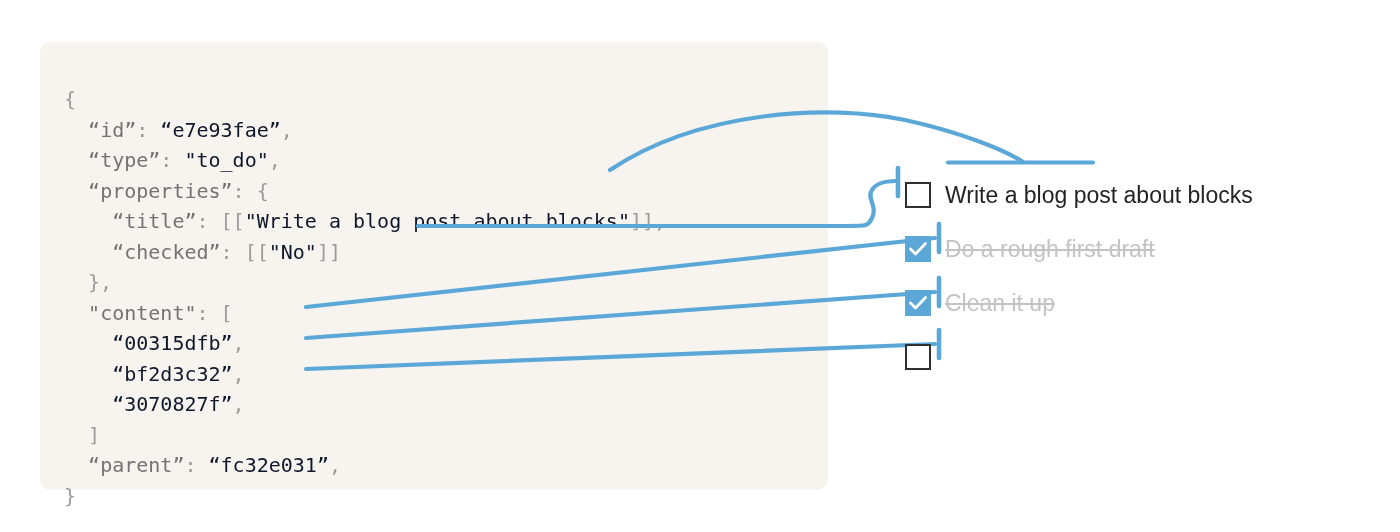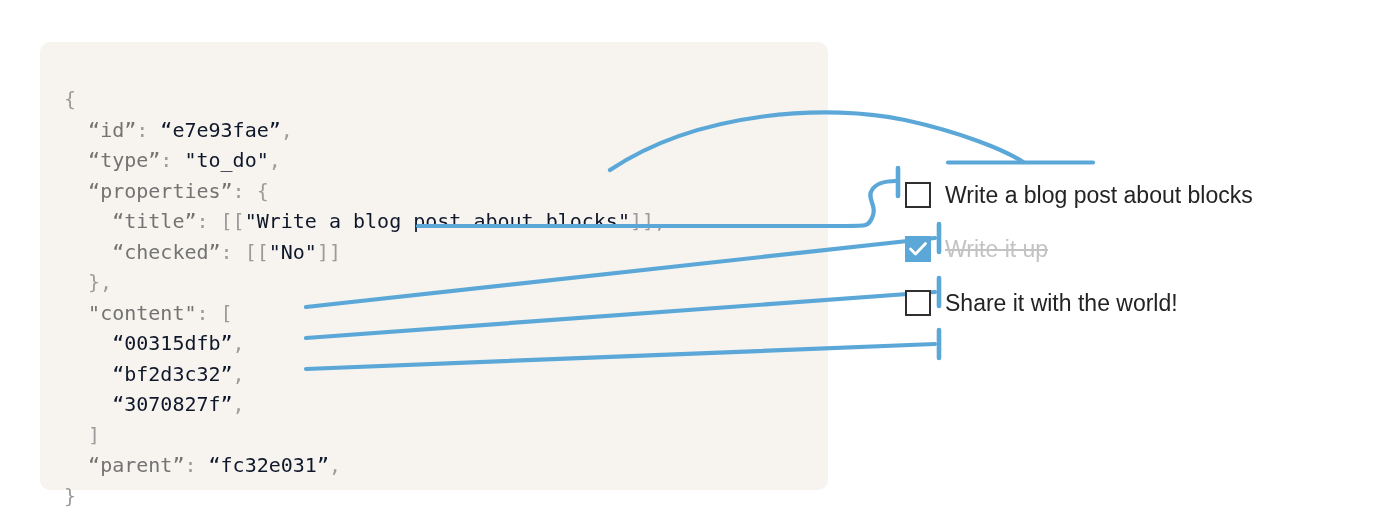--- a/index.html
+++ b/index.html
@@ -138,21 +138,28 @@
       <div class="check-row">
         <div class="cb unchecked"></div>
         <span class="row-label">Write a blog post about blocks</span>
       </div>
       <div class="check-row">
         <div class="cb checked">
           <svg width="20" height="18" viewBox="0 0 20 18" xmlns="http://www.w3.org/2000/svg">
             <path d="M2.5 9 L7.5 14 L17.5 3.5" fill="none" stroke="#ffffff" stroke-width="2.8" stroke-linecap="round" stroke-linejoin="round"></path>
           </svg>
         </div>
-        <span class="row-label done">Write it up</span>
+        <span class="row-label done">Do a rough first draft</span>
+      </div>
+      <div class="check-row">
+        <div class="cb checked">
+          <svg width="20" height="18" viewBox="0 0 20 18" xmlns="http://www.w3.org/2000/svg">
+            <path d="M2.5 9 L7.5 14 L17.5 3.5" fill="none" stroke="#ffffff" stroke-width="2.8" stroke-linecap="round" stroke-linejoin="round"></path>
+          </svg>
+        </div>
+        <span class="row-label done">Clean it up</span>
       </div>
       <div class="check-row">
         <div class="cb unchecked"></div>
-        <span class="row-label">Share it with the world!</span>
       </div>
     </div>
 
 </div>
 
 </body></html>

